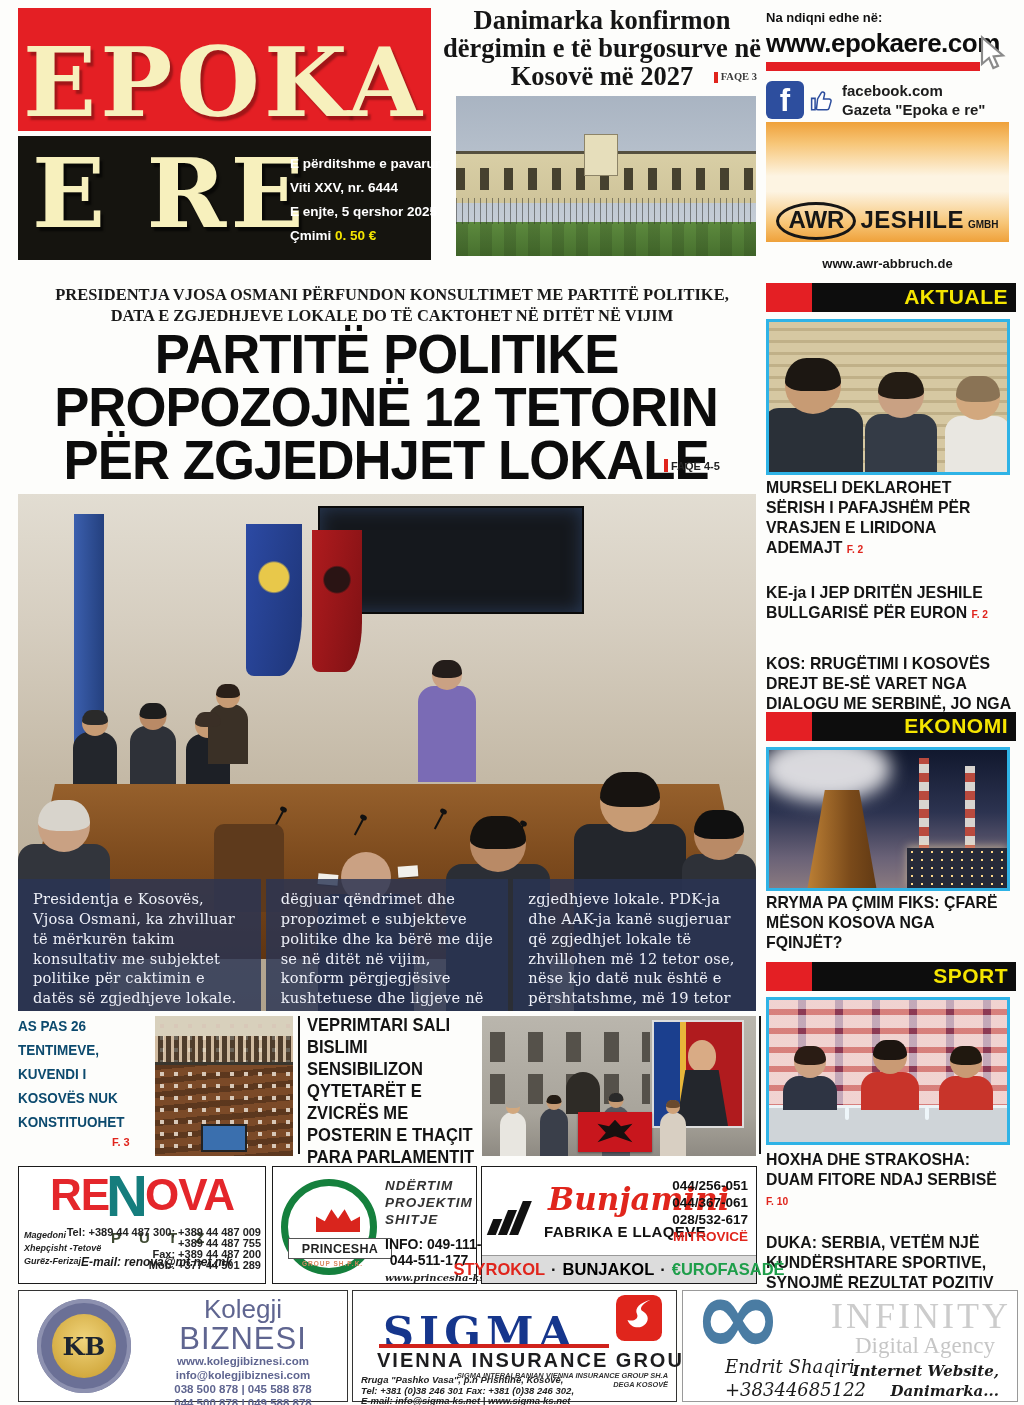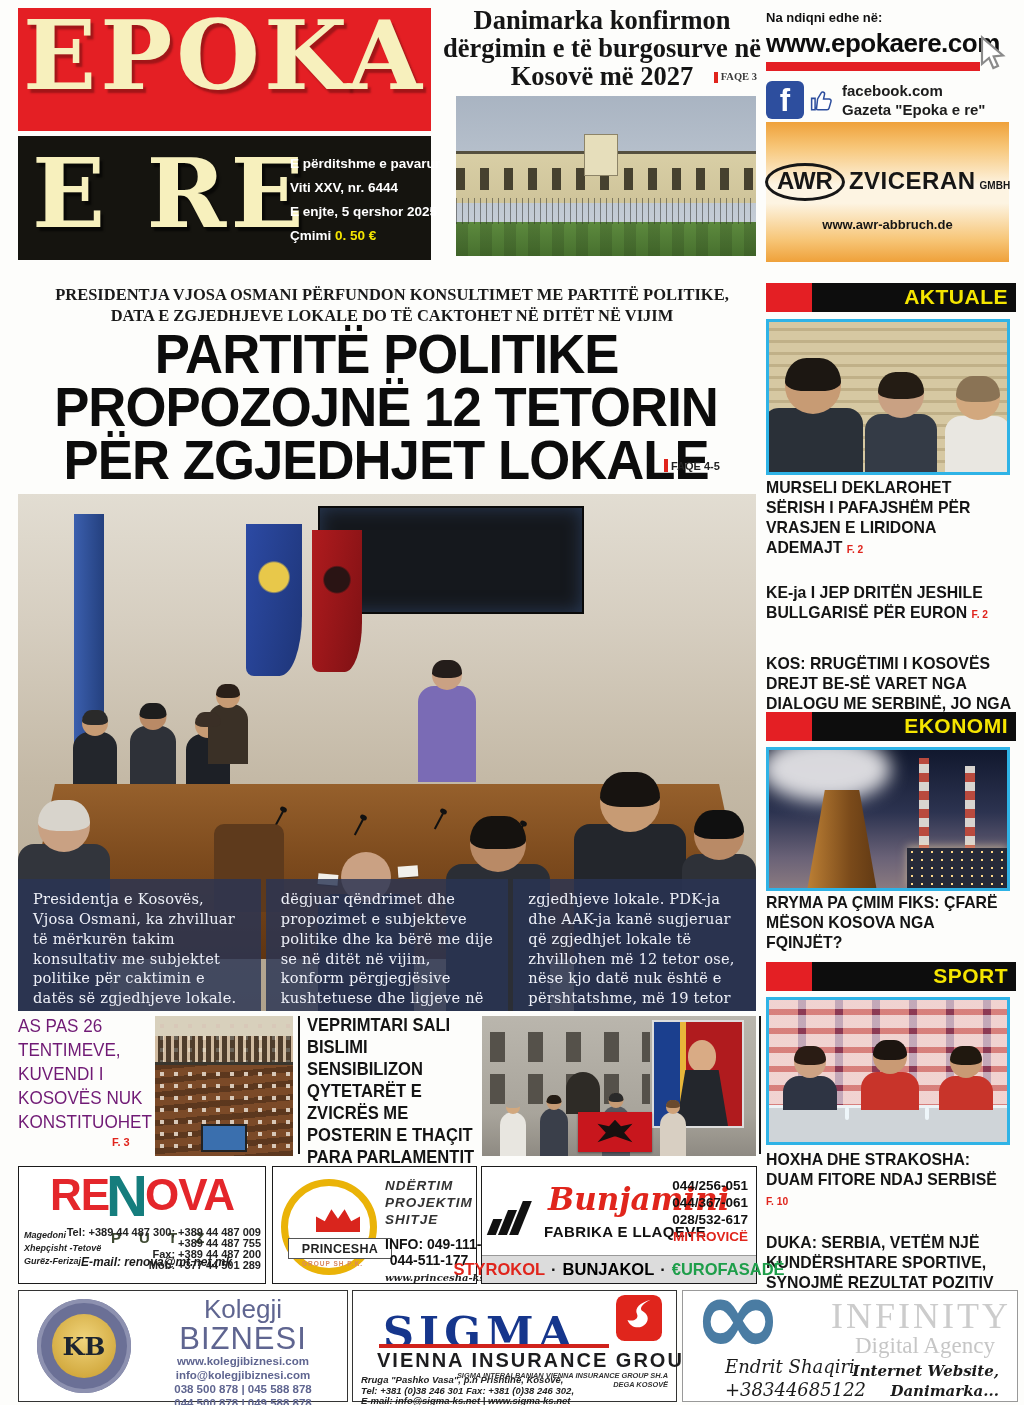--- a/index.html
+++ b/index.html
@@ -2,21 +2,21 @@
 <html><head>
 <meta charset="utf-8">
 <style>
   html,body{margin:0;padding:0;}
   body{width:1024px;height:1405px;position:relative;background:#fdfdfb;font-family:"Liberation Sans",sans-serif;color:#111;overflow:hidden;}
   .abs{position:absolute;}
   .cond{display:inline-block;transform:scaleX(.93);transform-origin:left top;}
   .condc{display:inline-block;transform:scaleX(.94);transform-origin:center top;}
   .ptag{color:#e0241c;font-weight:bold;font-size:11px;white-space:nowrap;}
   
-  #logo-red{left:18px;top:8px;width:413px;height:123px;background:#e41f24;display:flex;align-items:flex-start;justify-content:center;}
+  #logo-red{left:18px;top:8px;width:413px;height:123px;background:#e41f24;display:flex;align-items:flex-end;justify-content:center;}
   #logo-black{left:18px;top:136px;width:413px;height:124px;background:#15140f;}
   .logo-txt{font-family:"DejaVu Serif",serif;font-weight:bold;font-size:96px;line-height:1;color:#f7f0bd;letter-spacing:4px;text-shadow:3px 4px 2px rgba(80,10,10,.45);}
   #logo-black .logo-txt{position:absolute;left:14px;top:10px;text-shadow:3px 4px 2px rgba(0,0,0,.6);}
   .mast-info{position:absolute;left:272px;top:16px;font-size:13.5px;font-weight:bold;color:#fff;line-height:24px;white-space:nowrap;}
   .price-val{color:#f5e500;}
   
   #top-story{left:443px;top:6px;width:318px;height:86px;text-align:center;font-family:"Liberation Serif",serif;font-weight:bold;font-size:26.5px;line-height:28px;color:#151515;}
   #top-story-tag{position:absolute;right:4px;bottom:1px;display:flex;align-items:center;gap:3px;}
   .tagbar{width:4px;height:11px;background:#e0241c;display:inline-block;}
   .tagtxt{font-size:10.5px;font-weight:bold;color:#3a3a3a;}
@@ -34,21 +34,21 @@
   
   #follow{left:766px;top:10px;width:252px;}
   .follow-label{font-size:13px;font-weight:bold;color:#111;}
   .follow-web{font-size:26px;font-weight:bold;color:#0d0d0d;letter-spacing:-.5px;margin-top:3px;}
   .follow-bar{width:214px;height:9px;background:#e41f24;margin-top:3px;}
   #cursor{position:absolute;right:6px;top:24px;}
   .fb-row{display:flex;align-items:center;gap:6px;margin-top:10px;}
   .fb-ic{width:38px;height:38px;background:#2d4e9e;border-radius:6px;color:#fff;font-weight:bold;font-size:31px;display:flex;align-items:flex-end;justify-content:center;line-height:36px;}
   .fb-txt{font-size:15px;font-weight:bold;color:#1c1c1c;line-height:19px;}
   
-  #awr{left:766px;top:122px;width:243px;height:140px;background:linear-gradient(180deg,#efa13a 0%,#f7c678 18%,#fdf4e2 45%,#fdf4e2 58%,#f7c678 84%,#efa13a 100%);text-align:center;padding-top:41px;box-sizing:border-box;color:#161616;}
+  #awr{left:766px;top:122px;width:243px;height:120px;background:linear-gradient(180deg,#efa13a 0%,#f7c678 18%,#fdf4e2 45%,#fdf4e2 58%,#f7c678 84%,#efa13a 100%);text-align:center;padding-top:80px;box-sizing:border-box;color:#161616;}
   .awr-row{display:flex;align-items:baseline;justify-content:center;gap:4px;}
   .awr-oval{border:3px solid #161616;border-radius:50%;padding:1px 9px 3px;font-weight:bold;font-size:24px;}
   .awr-n2{font-weight:bold;font-size:24px;letter-spacing:.5px;}
   .awr-sfx{font-weight:bold;font-size:10px;}
   .awr-web{font-weight:bold;font-size:13px;margin-top:16px;}
   
   #kicker{left:30px;top:284px;width:724px;text-align:center;font-family:"Liberation Serif",serif;font-weight:bold;font-size:16.5px;line-height:21px;color:#1a1a1a;}
   #mainhead{left:18px;top:327px;width:737px;text-align:center;font-weight:bold;font-size:56px;color:#0c0c0c;letter-spacing:-1px;}
   #mainhead div{height:53px;line-height:53px;}
   #lead-tag{left:664px;top:459px;display:flex;align-items:center;gap:3px;}
@@ -103,41 +103,41 @@
       linear-gradient(180deg,#bab6ad 0%,#a8a49b 70%,#8e8a82 100%);}
   #sc-zvi .door{position:absolute;left:84px;top:56px;width:34px;height:42px;background:#2e2b26;border-radius:17px 17px 0 0;}
   #sc-zvi .poster{position:absolute;right:14px;top:6px;width:88px;height:104px;background:linear-gradient(90deg,#1b3f8e 0 30%,#e8b63a 30% 36%,#b01b1e 36% 100%);box-shadow:0 0 0 2px #ddd;}
   #sc-zvi .face{position:absolute;left:34px;top:18px;width:28px;height:32px;background:#d9ab85;border-radius:50% 50% 45% 45%;}
   #sc-zvi .suit{position:absolute;left:22px;top:48px;width:52px;height:56px;background:#23262c;clip-path:polygon(0 100%,18% 0,82% 0,100% 100%);}
   #sc-zvi .flag{position:absolute;left:96px;top:96px;width:74px;height:40px;background:#c8161d;box-shadow:0 1px 2px rgba(0,0,0,.4);}
   #sc-zvi .eagle{position:absolute;left:14px;top:4px;width:46px;height:32px;background:#17100f;clip-path:polygon(50% 12%,63% 32%,88% 24%,70% 52%,88% 82%,52% 64%,48% 64%,12% 82%,30% 52%,12% 24%,37% 32%);}
   
   #l-eko-tag{text-align:right;margin-top:4px;}
   
-  #story-left{left:18px;top:1014px;width:150px;font-weight:normal;font-size:19px;line-height:24px;color:#701a75;}
+  #story-left{left:18px;top:1014px;width:150px;font-weight:bold;font-size:15px;line-height:24px;color:#0c4a6e;}
   #story-left .cond{transform:scaleX(.9);width:150px;}
   #story-left-tag{position:absolute;left:112px;top:1136px;}
   .vdiv{width:2px;background:#141414;}
   #story-center{left:307px;top:1014px;width:188px;font-weight:bold;font-size:18px;line-height:22px;color:#141414;}
   #story-center .cond{transform:scaleX(.92);width:188px;}
   
   .ad{box-sizing:border-box;background:#fff;}
   .bdr{border:1.5px solid #1a1a1a;}
   
   #ad-renova{left:18px;top:1166px;width:248px;height:118px;}
   .rv-logo{text-align:center;margin-top:6px;line-height:44px;white-space:nowrap;}
   .rv-re,.rv-ova{color:#e4262b;font-weight:bold;font-size:44px;letter-spacing:-1px;}
   .rv-n{color:#157d7d;font-weight:bold;font-size:58px;vertical-align:-6px;margin:0 -3px;}
   .rv-putz{position:absolute;left:92px;top:62px;font-weight:bold;font-size:15px;letter-spacing:7px;color:#3f4a33;}
   .rv-loc{position:absolute;left:5px;top:62px;font-weight:bold;font-style:italic;font-size:9px;line-height:13px;color:#222;}
   .rv-mail{position:absolute;left:62px;top:88px;font-weight:bold;font-style:italic;font-size:12px;color:#1a1a1a;}
   .rv-tel{position:absolute;right:4px;top:60px;font-weight:bold;font-size:11px;line-height:11px;text-align:right;color:#222;}
   
   #ad-princesha{left:272px;top:1166px;width:205px;height:118px;}
-  .pr-circle{position:absolute;left:8px;top:12px;width:82px;height:82px;border:7px solid #eab308;border-radius:50%;}
+  .pr-circle{position:absolute;left:8px;top:12px;width:82px;height:82px;border:7px solid #15803d;border-radius:50%;}
   .pr-crown{position:absolute;left:28px;top:22px;width:44px;height:24px;background:#d9251d;clip-path:polygon(0 100%,0 35%,20% 55%,35% 5%,50% 45%,65% 5%,80% 55%,100% 35%,100% 100%);}
   .pr-band{position:absolute;left:0px;top:52px;width:102px;height:19px;background:#fff;border:1.5px solid #555;display:flex;align-items:center;justify-content:center;font-weight:bold;font-size:12.5px;color:#222;letter-spacing:.3px;}
   .pr-sub{position:absolute;left:14px;top:74px;font-size:6.5px;font-weight:bold;color:#d9885f;letter-spacing:1px;}
   .pr-right{position:absolute;left:112px;top:10px;width:88px;text-align:center;}
   .pr-svc{font-weight:bold;font-style:italic;font-size:13.5px;line-height:17px;letter-spacing:1px;color:#333;text-align:left;}
   .pr-info{font-weight:bold;font-size:14px;line-height:16px;color:#111;margin-top:8px;white-space:nowrap;}
   .pr-web{font-family:"DejaVu Serif",serif;font-style:italic;font-weight:bold;font-size:10px;margin-top:4px;color:#222;white-space:nowrap;}
   
   #ad-bunjamini{left:481px;top:1166px;width:276px;height:118px;}
   .bu-bars{position:absolute;left:8px;top:34px;display:flex;align-items:flex-end;gap:4px;}
@@ -215,21 +215,21 @@
     <div class="fb-txt">
       <div>facebook.com</div>
       <div>Gazeta "Epoka e re"</div>
     </div>
   </div>
 </div>
 
 <div class="abs" id="awr">
   <div class="awr-row">
     <span class="awr-oval">AWR</span>
-    <span class="awr-n2">ZVICERAN</span>
+    <span class="awr-n2">JESHILE</span>
     <span class="awr-sfx">GMBH</span>
   </div>
   <div class="awr-web">www.awr-abbruch.de</div>
 </div>
 
 <div class="abs" id="kicker">
   <div>PRESIDENTJA VJOSA OSMANI PËRFUNDON KONSULTIMET ME PARTITË POLITIKE,</div>
   <div>DATA E ZGJEDHJEVE LOKALE DO TË CAKTOHET NË DITËT NË VIJIM</div>
 </div>
 <div class="abs" id="mainhead">

